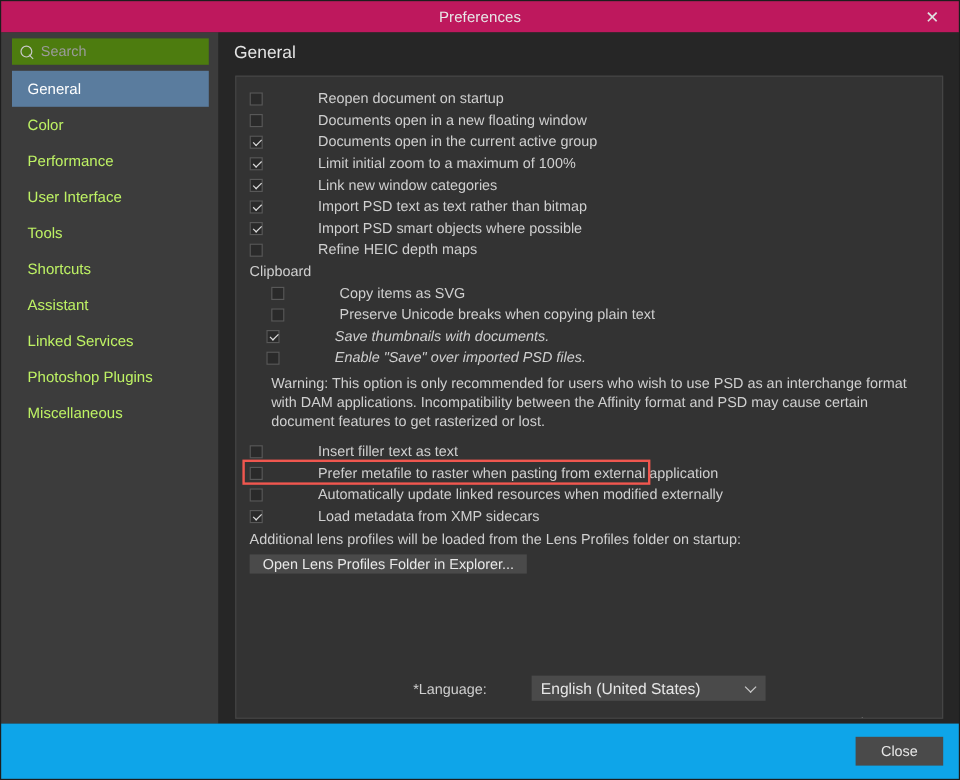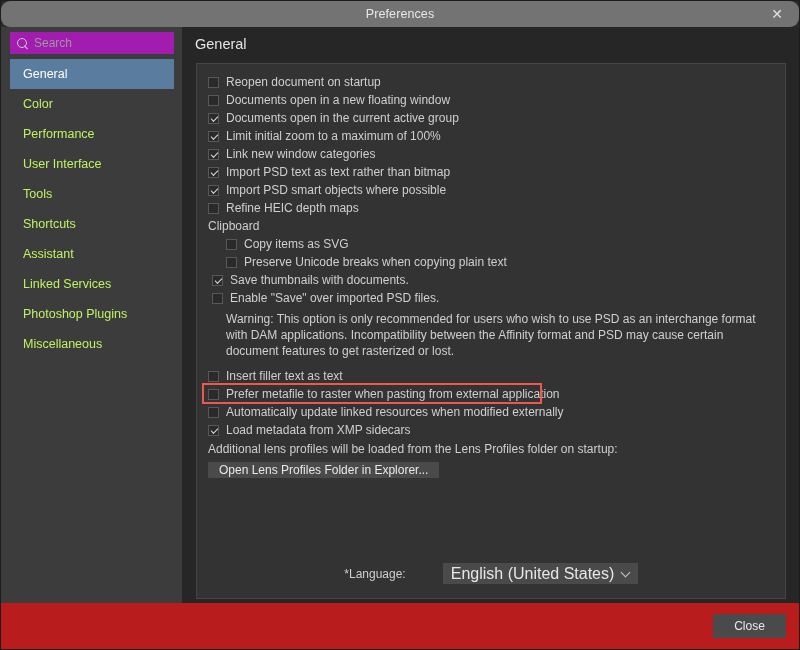--- a/index.html
+++ b/index.html
@@ -13,22 +13,22 @@
     position: relative;
     width: 800px; height: 650px;
     background: #2b2b2b;
     border: 1px solid #1d1d1d;
   }
 
   
   #titlebar {
     position: absolute; left: 0; top: 0;
     width: 798px; height: 26px;
-    background: #737373;
-    display: flex; align-items: center; justify-content: center; border-radius: 9px;
+    background: #be185d;
+    display: flex; align-items: center; justify-content: center;
   }
   #titlebar .title {
     font-size: 12.5px; color: #e8e8e8; letter-spacing: .1px;
   }
   #close-x {
     position: absolute; right: 0; top: 0;
     width: 44px; height: 26px;
     display: flex; align-items: center; justify-content: center;
     color: #e0e0e0; font-size: 14px; line-height: 1;
     cursor: pointer;
@@ -36,21 +36,21 @@
 
   
   #sidebar {
     position: absolute; left: 0; top: 26px;
     width: 181px; height: 576px;
     background: #3c3c3c;
   }
   #search-box {
     position: absolute; left: 9px; top: 5px;
     width: 164px; height: 22px;
-    background: #a21caf;
+    background: #4d7c0f;
     display: flex; align-items: center;
     padding-left: 6px;
   }
   #search-box .mag { width: 13px; height: 13px; position: relative; margin-right: 5px; flex: none; }
   #search-box .mag::before {
     content: ""; position: absolute; left: 1px; top: 1px;
     width: 8px; height: 8px; border: 1.3px solid #c9c9c9; border-radius: 50%;
   }
   #search-box .mag::after {
     content: ""; position: absolute; left: 8.4px; top: 8.4px;
@@ -110,21 +110,21 @@
   }
   .cb.checked::after {
     content: "";
     position: absolute; left: 2px; top: 2.5px;
     width: 6px; height: 3px;
     border-left: 1.4px solid #dcdcdc;
     border-bottom: 1.4px solid #dcdcdc;
     transform: rotate(-45deg);
   }
   .opt-label {
-    font-size: 12px; color: #cfcfcf; white-space: nowrap;
+    font-size: 12px; color: #cfcfcf; white-space: nowrap; margin-left: 39px;
   }
   .group-label {
     font-size: 12px; color: #cfcfcf;
     padding-left: 11px; height: 18px;
     display: flex; align-items: center;
   }
 
   .highlight-ring {
     position: absolute;
     border: 2px solid #f0574f;
@@ -159,40 +159,40 @@
   }
   #lang-label { font-size: 12px; color: #cfcfcf; margin-right: 9px; }
   #lang-select {
     width: 195px; height: 21px;
     background: #4a4a4a;
     display: flex; align-items: center;
     padding: 0 8px;
     position: relative;
     cursor: pointer;
   }
-  #lang-value { font-size: 16px; color: #e6e6e6; }
+  #lang-value { font-size: 13px; color: #e6e6e6; }
   .chev {
     position: absolute; right: 9px; top: 8px;
     width: 7px; height: 7px;
     border-left: 1.4px solid #c8c8c8;
     border-bottom: 1.4px solid #c8c8c8;
     transform: rotate(-45deg);
     margin-top: -2px;
   }
 
   #requires-restart {
     position: absolute; right: 11px; top: 532px;
     font-size: 12px; color: #cfcfcf;
   }
 
   
   #footer {
     position: absolute; left: 0; top: 602px;
     width: 798px; height: 46px;
-    background: #b91c1c;
+    background: #0ea5e9;
   }
   #close-button {
     position: absolute; right: 13px; top: 11px;
     width: 73px; height: 24px;
   }
 </style>
 </head>
 <body>
 
 <div id="app">
@@ -286,21 +286,21 @@
           <div class="opt-row indent">
             <span class="cb"></span>
             <span class="opt-label">Copy items as SVG</span>
           </div>
           <div class="opt-row indent">
             <span class="cb"></span>
             <span class="opt-label">Preserve Unicode breaks when copying plain text</span>
           </div>
         </div>
 
-      <div id="opts-save" style="position:absolute;left:4px;top:207px;width:588px;">
+      <div id="opts-save" style="position:absolute;left:14px;top:207px;width:588px;font-style:italic;">
           <div class="opt-row">
             <span class="cb checked"></span>
             <span class="opt-label">Save thumbnails with documents.</span>
           </div>
           <div class="opt-row">
             <span class="cb"></span>
             <span class="opt-label">Enable "Save" over imported PSD files.</span>
           </div>
         </div>
 

